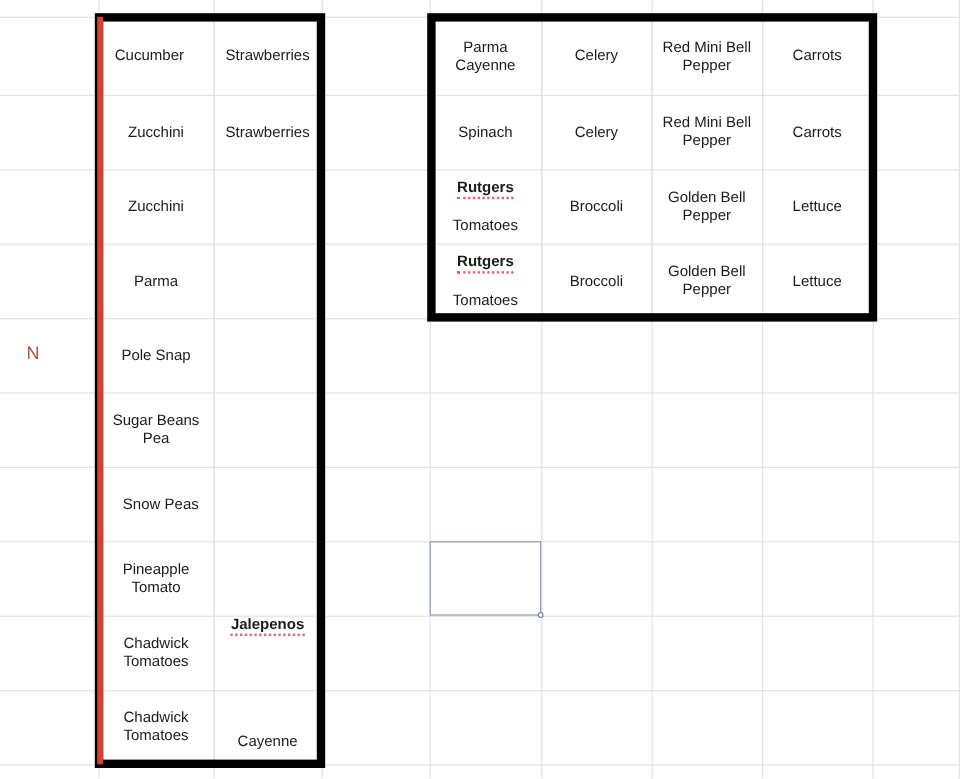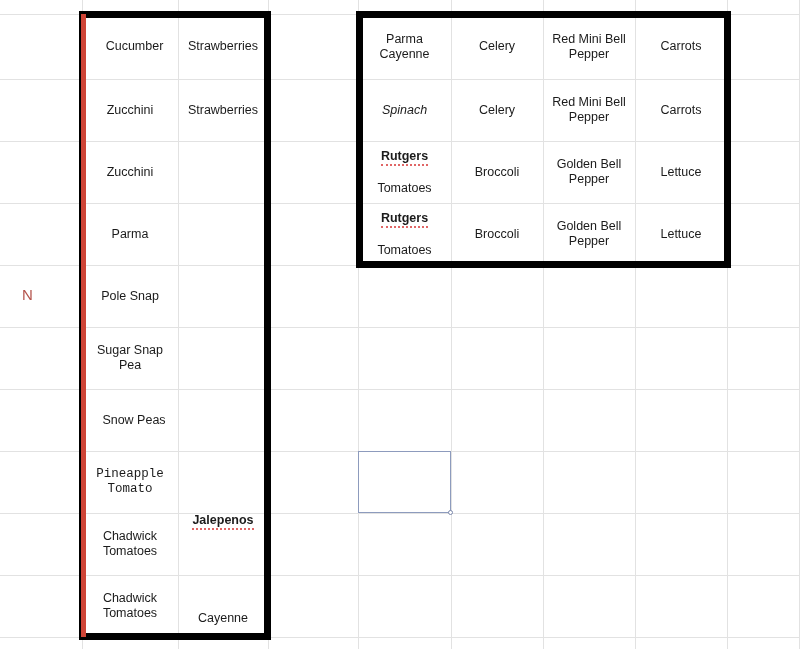--- a/index.html
+++ b/index.html
@@ -128,57 +128,57 @@
       <div class="gridline-v" style="left: 268px; background: rgb(226, 226, 226);"></div>
       <div class="gridline-v" style="left: 358px; background: rgb(226, 226, 226);"></div>
       <div class="gridline-v" style="left: 451px; background: rgb(226, 226, 226);"></div>
       <div class="gridline-v" style="left: 543px; background: rgb(226, 226, 226);"></div>
       <div class="gridline-v" style="left: 635px; background: rgb(226, 226, 226);"></div>
       <div class="gridline-v" style="left: 727px; background: rgb(226, 226, 226);"></div>
       <div class="gridline-v" style="left: 799px; background: rgb(226, 226, 226);"></div>
     </div>
 
   <div id="left-bed-cells">
-      <div class="cell" style="left: 82px; top: 14px; width: 96px; height: 65px; padding-left: 12px;">Cucumber</div>
+      <div class="cell" style="left: 72px; top: 14px; width: 96px; height: 65px; padding-left: 12px;">Cucumber</div>
       <div class="cell" style="left: 178px; top: 14px; width: 90px; height: 65px;">Strawberries</div>
       <div class="cell" style="left: 82px; top: 79px; width: 96px; height: 62px;">Zucchini</div>
       <div class="cell" style="left: 178px; top: 79px; width: 90px; height: 62px;">Strawberries</div>
       <div class="cell" style="left: 82px; top: 141px; width: 96px; height: 62px;">Zucchini</div>
       <div class="cell" style="left: 178px; top: 141px; width: 90px; height: 62px;"></div>
       <div class="cell" style="left: 82px; top: 203px; width: 96px; height: 62px;">Parma</div>
       <div class="cell" style="left: 178px; top: 203px; width: 90px; height: 62px;"></div>
       <div class="cell" style="left: 82px; top: 265px; width: 96px; height: 62px;">Pole Snap</div>
       <div class="cell" style="left: 178px; top: 265px; width: 90px; height: 62px;"></div>
-      <div class="cell" style="left: 82px; top: 327px; width: 96px; height: 62px;">Sugar Snap
+      <div class="cell" style="left: 82px; top: 327px; width: 96px; height: 62px;">Sugar Beans
 Pea</div>
       <div class="cell" style="left: 178px; top: 327px; width: 90px; height: 62px;"></div>
       <div class="cell" style="left: 82px; top: 389px; width: 96px; height: 62px; padding-left: 11px;">Snow Peas</div>
       <div class="cell" style="left: 178px; top: 389px; width: 90px; height: 62px;"></div>
-      <div class="cell" style="left: 82px; top: 451px; width: 96px; height: 62px; font-family: Liberation Mono, monospace;">Pineapple
+      <div class="cell" style="left: 82px; top: 451px; width: 96px; height: 62px;">Pineapple
 Tomato</div>
       <div class="cell" style="left: 178px; top: 451px; width: 90px; height: 62px;"></div>
       <div class="cell" style="left: 82px; top: 513px; width: 96px; height: 62px;">Chadwick
 Tomatoes</div>
       <div class="cell" style="left: 178px; top: 513px; width: 90px; height: 62px; display: flex; flex-direction: column; justify-content: flex-start;"><span class="misspelled">Jalepenos</span></div>
       <div class="cell" style="left: 82px; top: 575px; width: 96px; height: 62px;">Chadwick
 Tomatoes</div>
       <div class="cell" style="left: 178px; top: 587px; width: 90px; height: 62px;">Cayenne</div>
     </div>
   <div id="left-bed-dividers">
       <div class="inner-v" style="left: 178px; top: 14px; height: 623px;"></div>
     </div>
   <div class="block-outline" id="left-bed-outline" style="left: 79px; top: 11px; width: 192px; height: 629px; border-color: rgb(0, 0, 0);"></div>
 
   <div id="right-bed-cells">
       <div class="cell" style="left: 358px; top: 14px; width: 93px; height: 65px;">Parma Cayenne</div>
       <div class="cell" style="left: 451px; top: 14px; width: 92px; height: 65px;">Celery</div>
       <div class="cell" style="left: 543px; top: 14px; width: 92px; height: 65px;">Red Mini Bell
 Pepper</div>
       <div class="cell" style="left: 635px; top: 14px; width: 92px; height: 65px;">Carrots</div>
-      <div class="cell" style="left: 358px; top: 79px; width: 93px; height: 62px; font-style: italic;">Spinach</div>
+      <div class="cell" style="left: 358px; top: 79px; width: 93px; height: 62px;">Spinach</div>
       <div class="cell" style="left: 451px; top: 79px; width: 92px; height: 62px;">Celery</div>
       <div class="cell" style="left: 543px; top: 79px; width: 92px; height: 62px;">Red Mini Bell
 Pepper</div>
       <div class="cell" style="left: 635px; top: 79px; width: 92px; height: 62px;">Carrots</div>
       <div class="cell" style="left: 358px; top: 141px; width: 93px; height: 62px; display: flex; flex-direction: column; justify-content: center;"><span class="misspelled">Rutgers</span><br><span>Tomatoes</span></div>
       <div class="cell" style="left: 451px; top: 141px; width: 92px; height: 62px;">Broccoli</div>
       <div class="cell" style="left: 543px; top: 141px; width: 92px; height: 62px;">Golden Bell
 Pepper</div>
       <div class="cell" style="left: 635px; top: 141px; width: 92px; height: 62px;">Lettuce</div>
       <div class="cell" style="left: 358px; top: 203px; width: 93px; height: 62px; display: flex; flex-direction: column; justify-content: center;"><span class="misspelled">Rutgers</span><br><span>Tomatoes</span></div>

